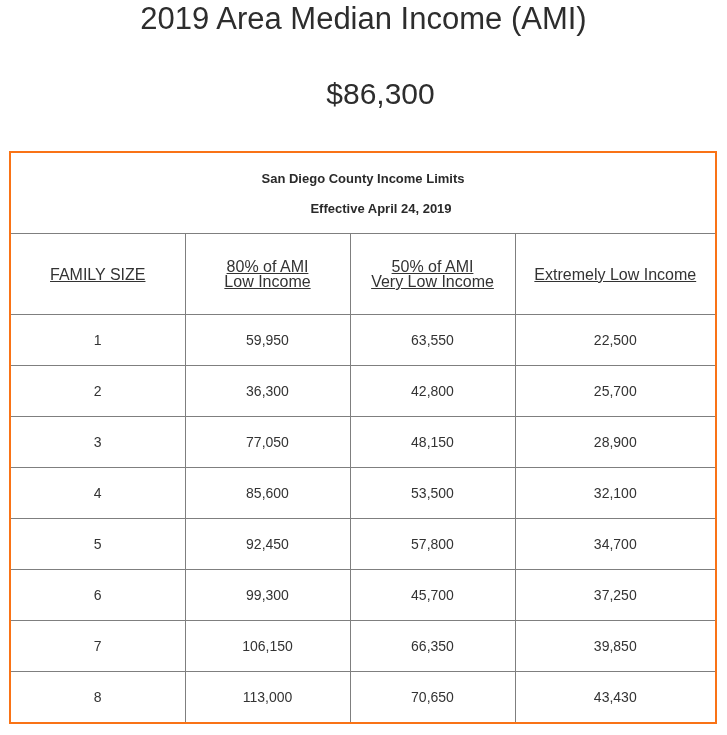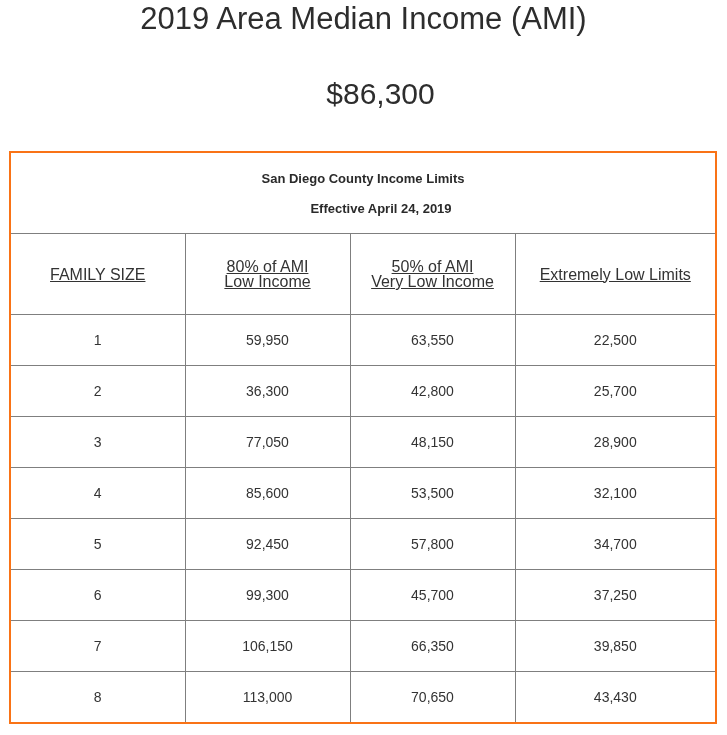--- a/index.html
+++ b/index.html
@@ -69,21 +69,21 @@
     </th>
     <th>
       <span class="hline">80% of AMI</span>
       <span class="hline">Low Income</span>
     </th>
     <th>
       <span class="hline">50% of AMI</span>
       <span class="hline">Very Low Income</span>
     </th>
     <th>
-      <span class="hline">Extremely Low Limits</span>
+      <span class="hline">Extremely Low Income</span>
     </th>
   </tr>
   <tr class="data-row">
     <td>1</td>
     <td>59,950</td>
     <td>63,550</td>
     <td>22,500</td>
   </tr>
   <tr class="data-row">
     <td>2</td>

